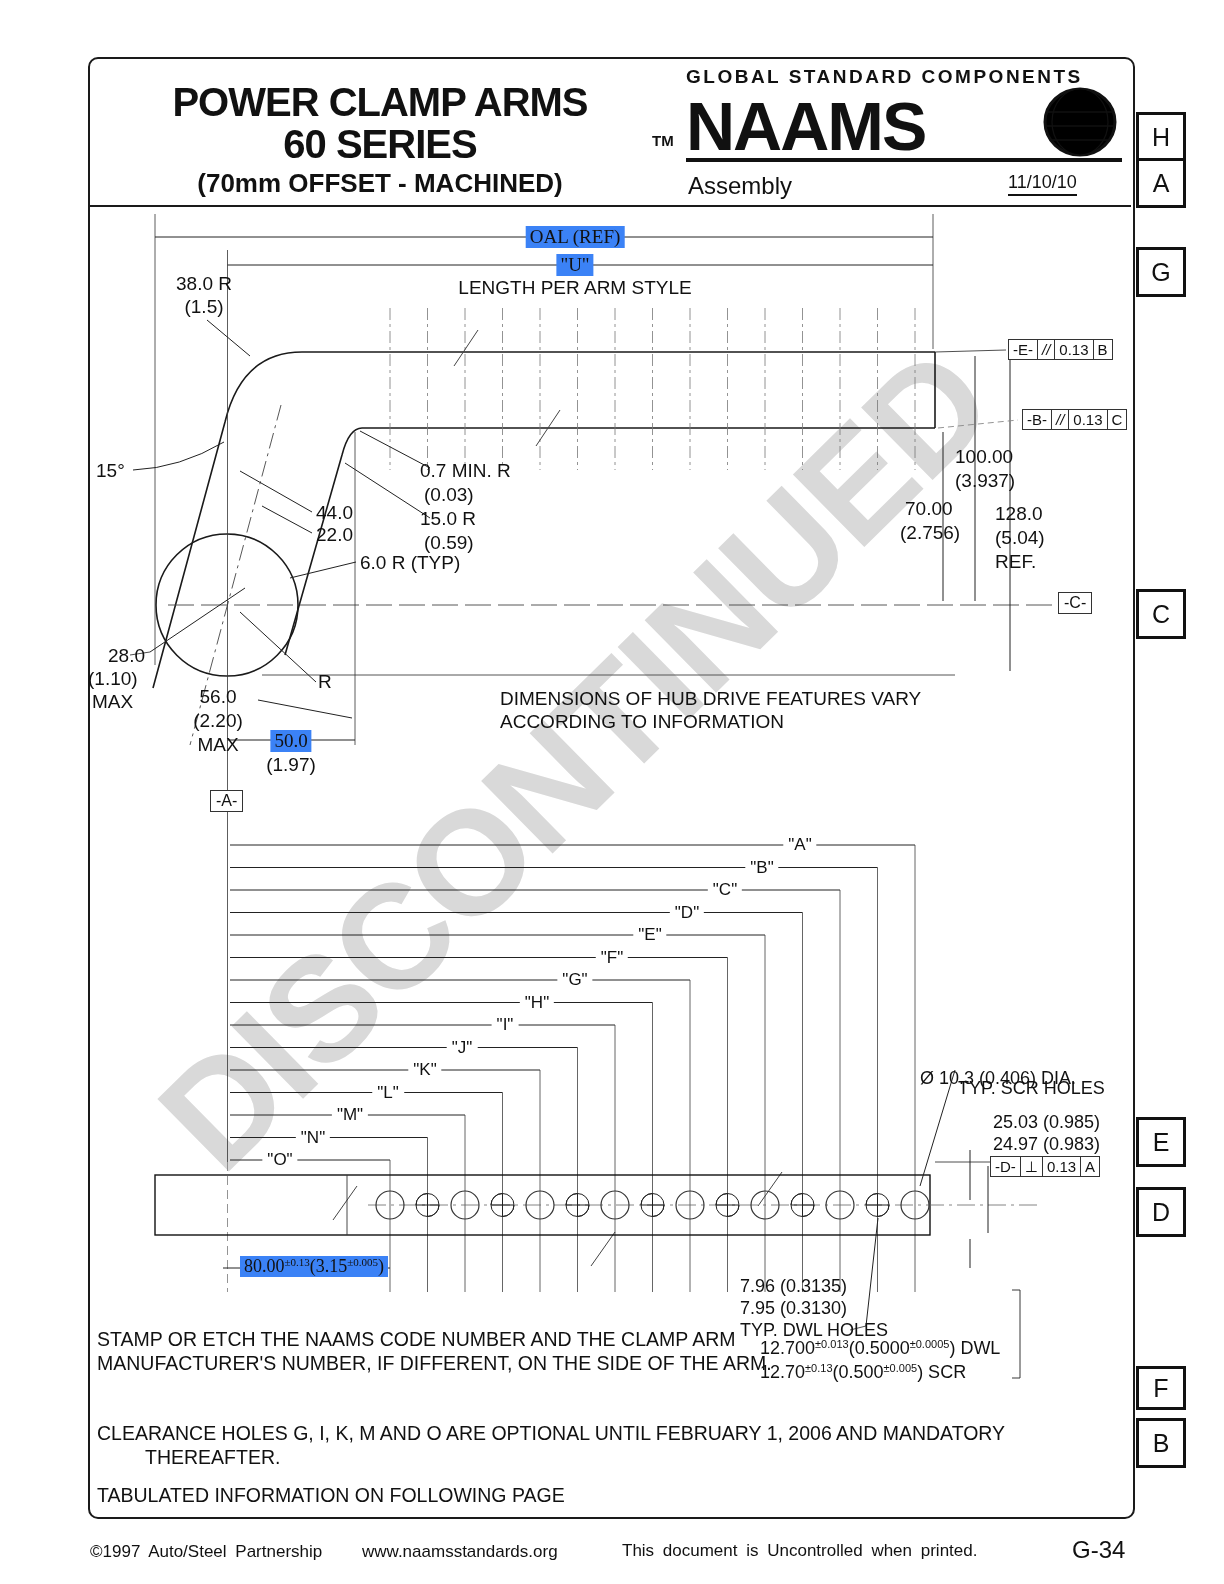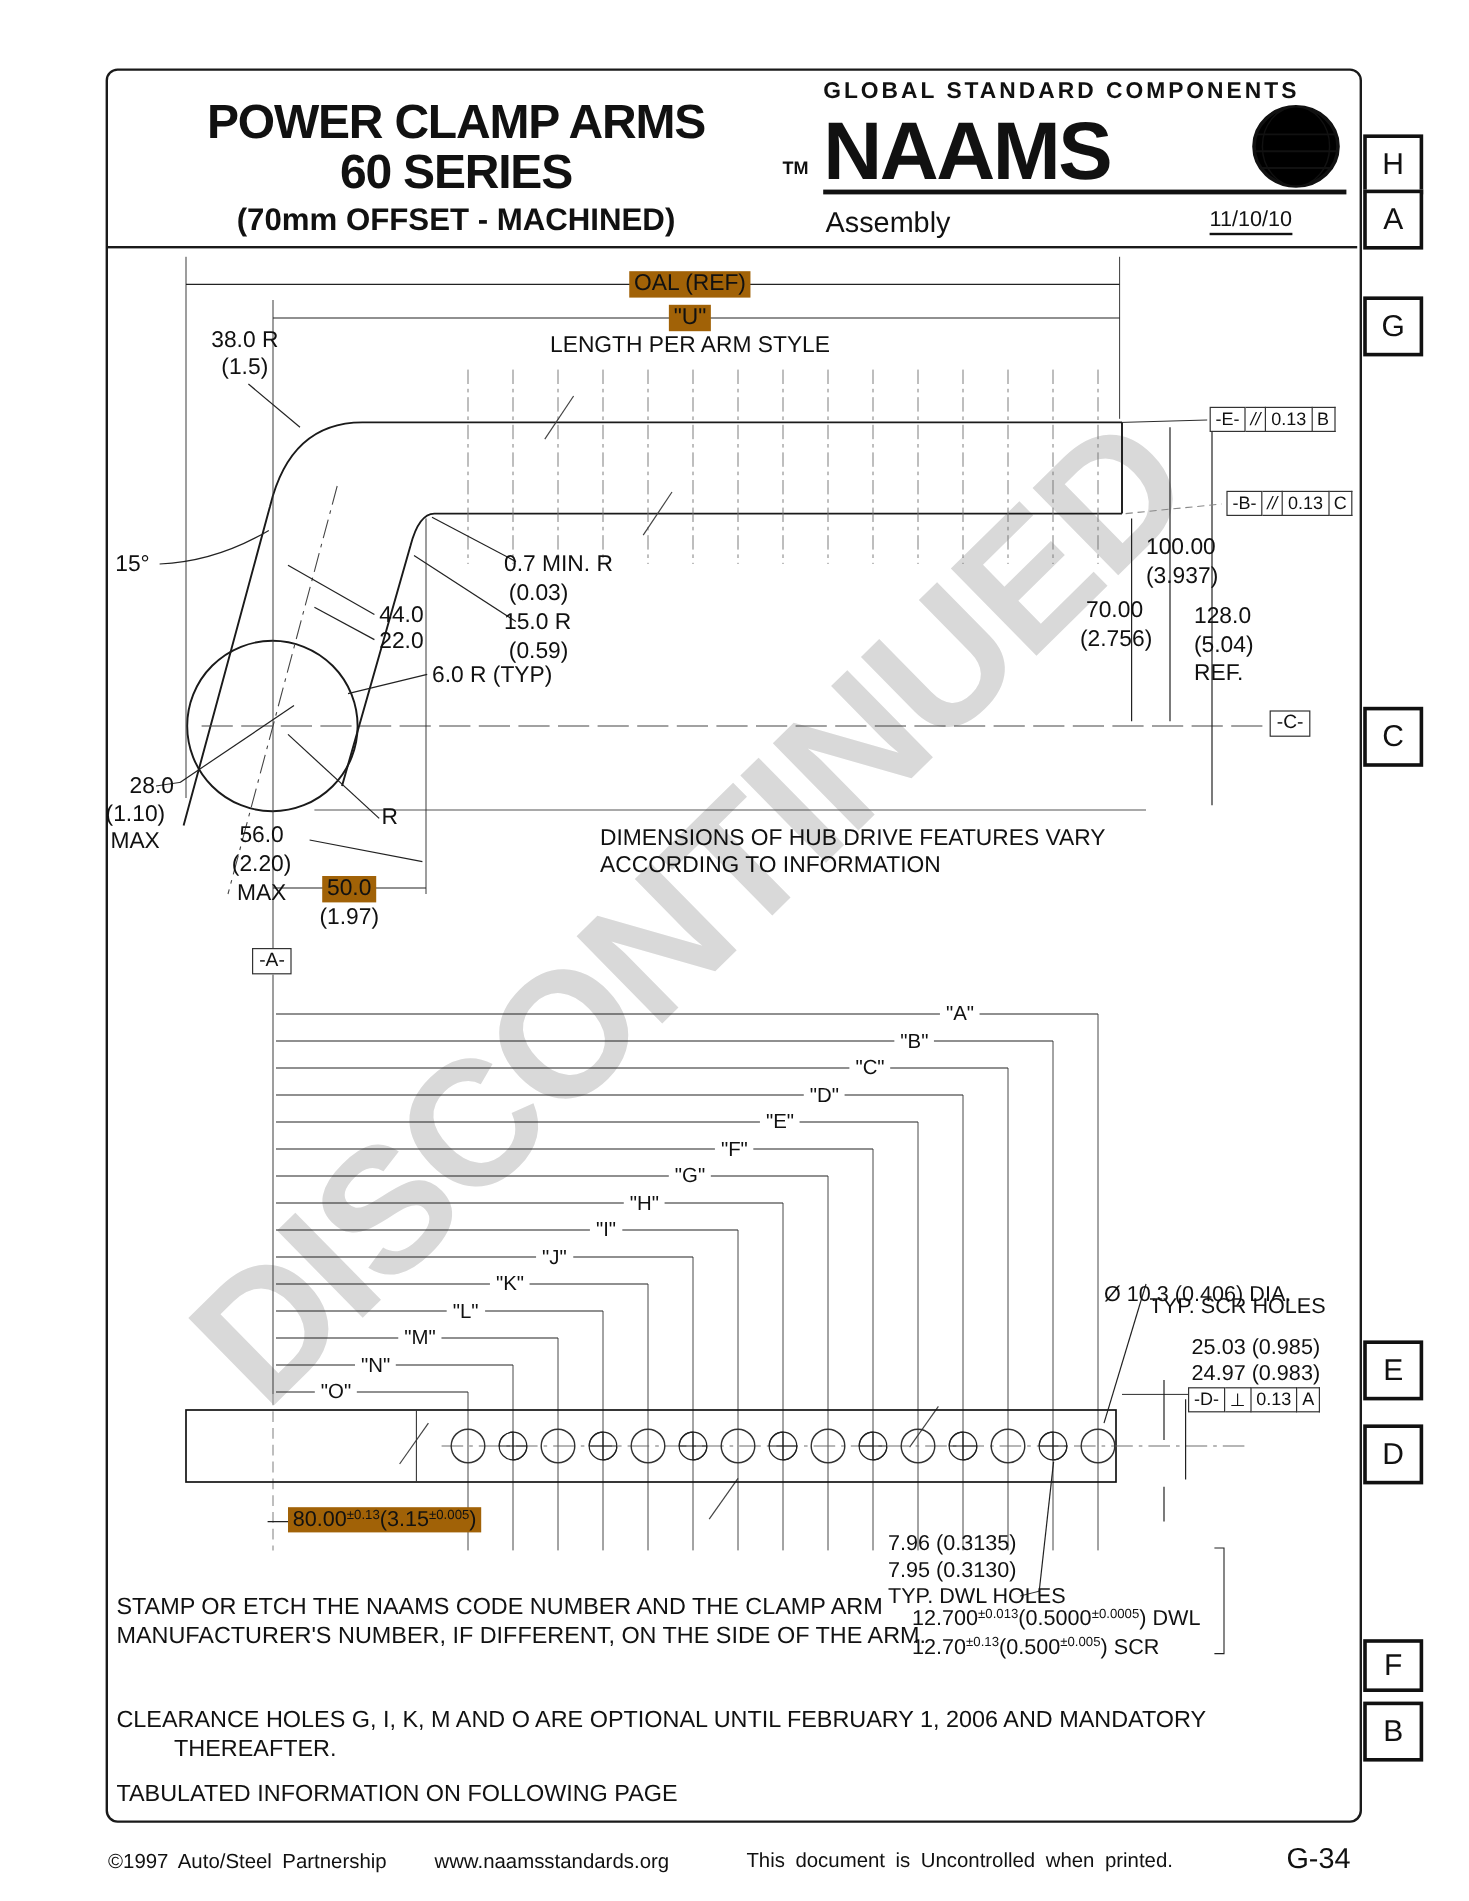--- a/index.html
+++ b/index.html
@@ -18,21 +18,21 @@
   .tm{font-size:15px;font-weight:bold;}
   .assembly{font-size:24px;}
   .date{font-size:18px;border-bottom:2px solid #111;padding-bottom:1px;}
   #logo-bar{position:absolute;left:686px;top:158px;width:436px;height:4px;background:#111;}
   
   .tab{position:absolute;left:1136px;width:44px;height:44px;border:3px solid #111;background:#fff;
        display:flex;align-items:center;justify-content:center;font-size:25px;}
   
   .dim{position:absolute;font-size:18px;white-space:nowrap;}
   .dim19{position:absolute;font-size:19px;white-space:nowrap;}
-  .onln{background:#a16207;padding:0 4px;}
+  .onln{background:#3b82f6;padding:0 4px;font-family:Liberation Serif, serif;}
   .ctr{transform:translateX(-50%);text-align:center;}
   .armlbl{position:absolute;font-size:17px;background:#fff;padding:0 5px;transform:translate(-50%,-50%);white-space:nowrap;}
   .fcf{position:absolute;display:flex;height:21px;background:#fff;font-size:15px;}
   .fcf div{border:1px solid #333;border-left:none;display:flex;align-items:center;justify-content:center;padding:0 4px;}
   .fcf div:first-child{border-left:1px solid #333;}
   .dbox{position:absolute;border:1px solid #333;background:#fff;font-size:16px;
         padding:0 5px;height:20px;display:flex;align-items:center;justify-content:center;}
   sup.tol{font-size:11px;vertical-align:6px;letter-spacing:0;}
   .note{position:absolute;font-size:19.5px;white-space:nowrap;}
   .foot{position:absolute;font-size:17px;white-space:nowrap;word-spacing:4px;}

